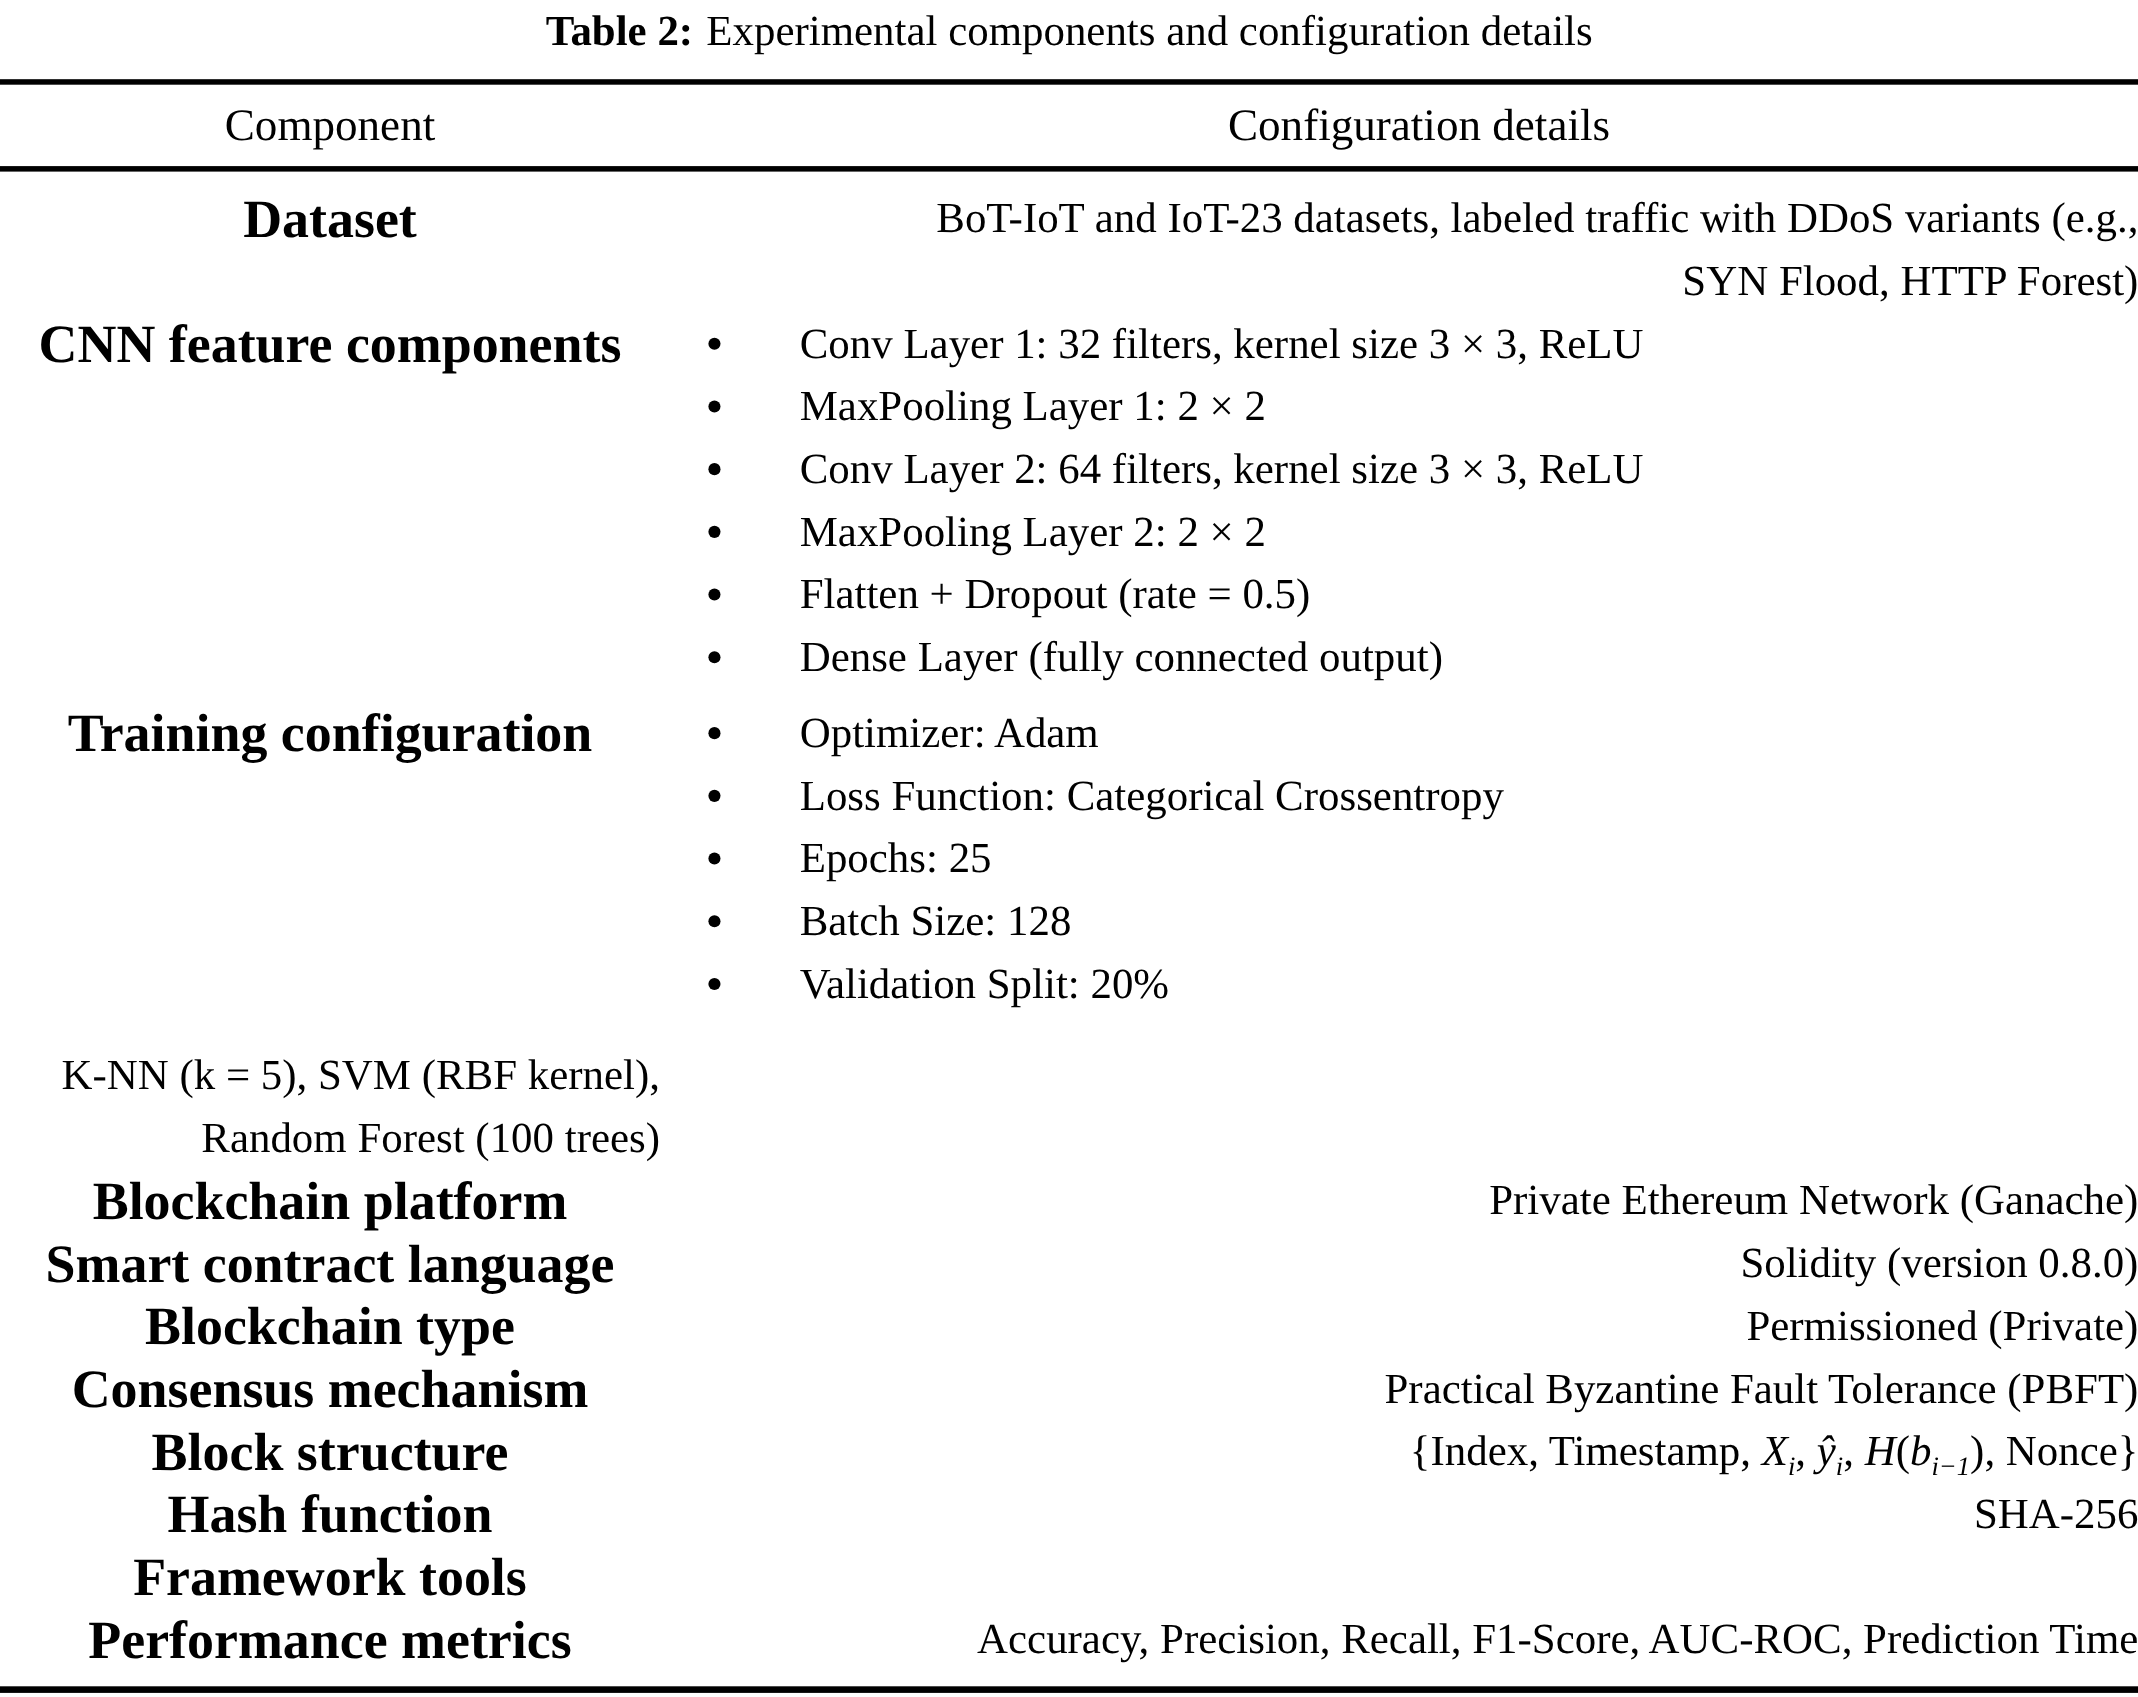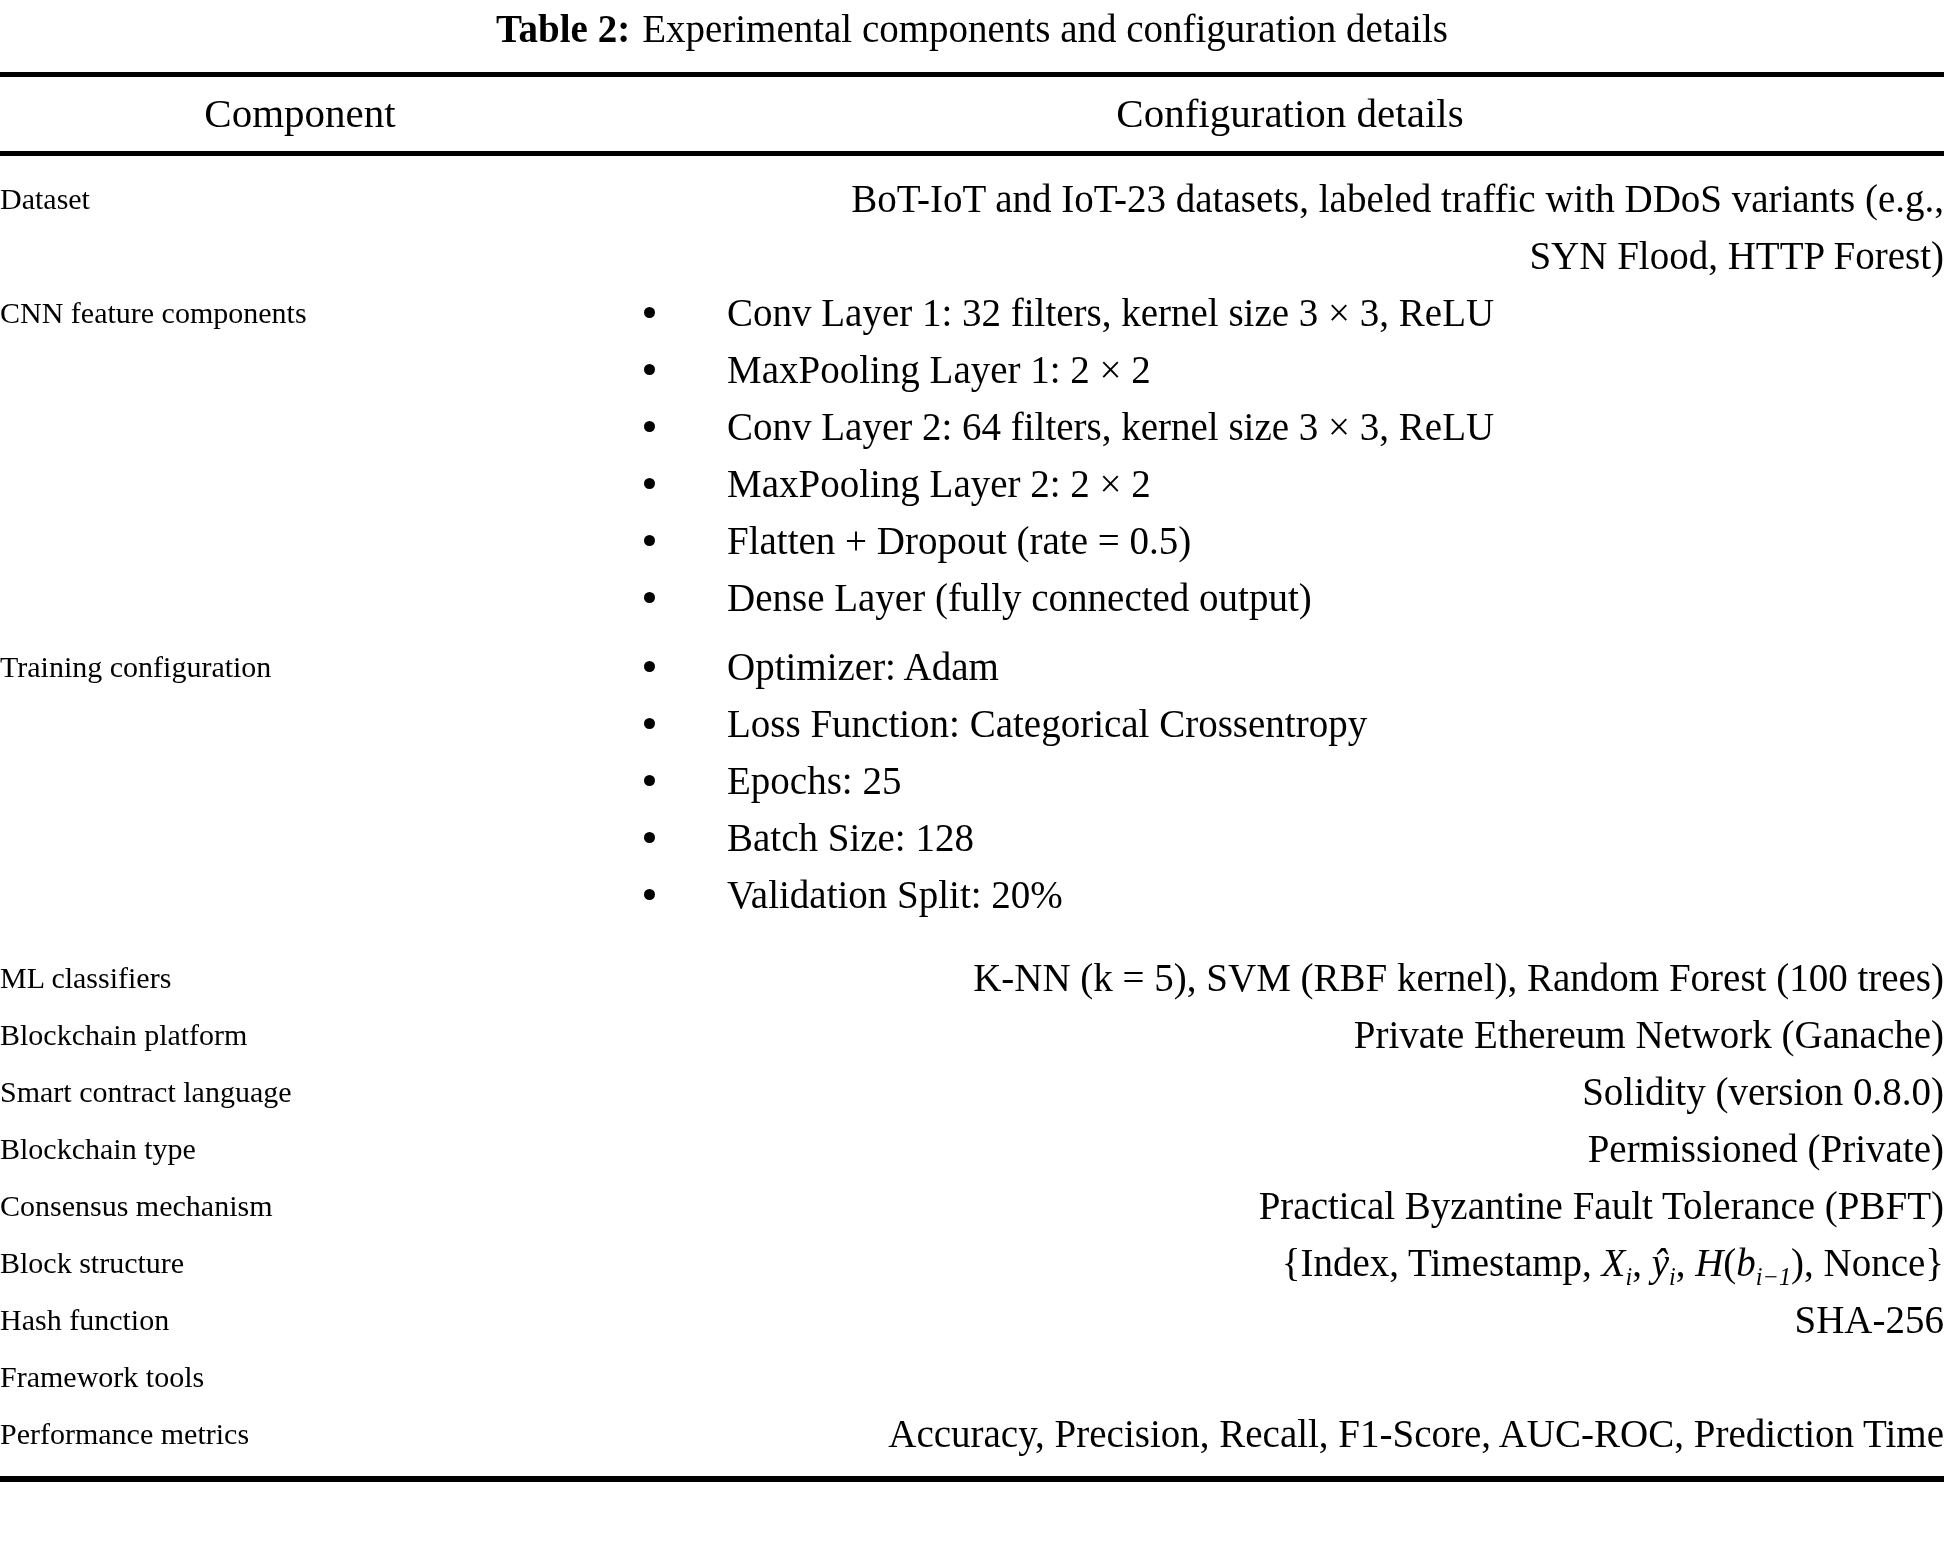--- a/index.html
+++ b/index.html
@@ -42,24 +42,24 @@
   }
   .thead .hcomp { text-align: center; }
   .thead .hdet  { text-align: center; padding-left: 36px; }
   .tbody { padding: 14px 0 14px 0; }
   .row {
     display: grid;
     grid-template-columns: 600px 1fr;
     align-items: start;
   }
   .comp {
-    font-weight: 400;
-    font-size: 30px;
+    font-weight: 700;
+    font-size: 49px;
     line-height: 57px;
-    text-align: left;
+    text-align: center;
   }
   .det {
     font-size: 39px;
     line-height: 57px;
     padding-left: 36px;
     text-align: right;
   }
   .det.list-cell { text-align: left; }
   ul.bullets {
     list-style: none;
@@ -138,21 +138,20 @@
           <li>Optimizer: Adam</li>
           <li>Loss Function: Categorical Crossentropy</li>
           <li>Epochs: 25</li>
           <li>Batch Size: 128</li>
           <li>Validation Split: 20%</li>
         </ul>
       </div>
     </div>
 
     <div class="row">
-      <div class="comp">ML classifiers</div>
       <div class="det">K-NN (k = 5), SVM (RBF kernel), Random Forest (100 trees)</div>
     </div>
 
     <div class="row">
       <div class="comp">Blockchain platform</div>
       <div class="det">Private Ethereum Network (Ganache)</div>
     </div>
 
     <div class="row">
       <div class="comp">Smart contract language</div>

